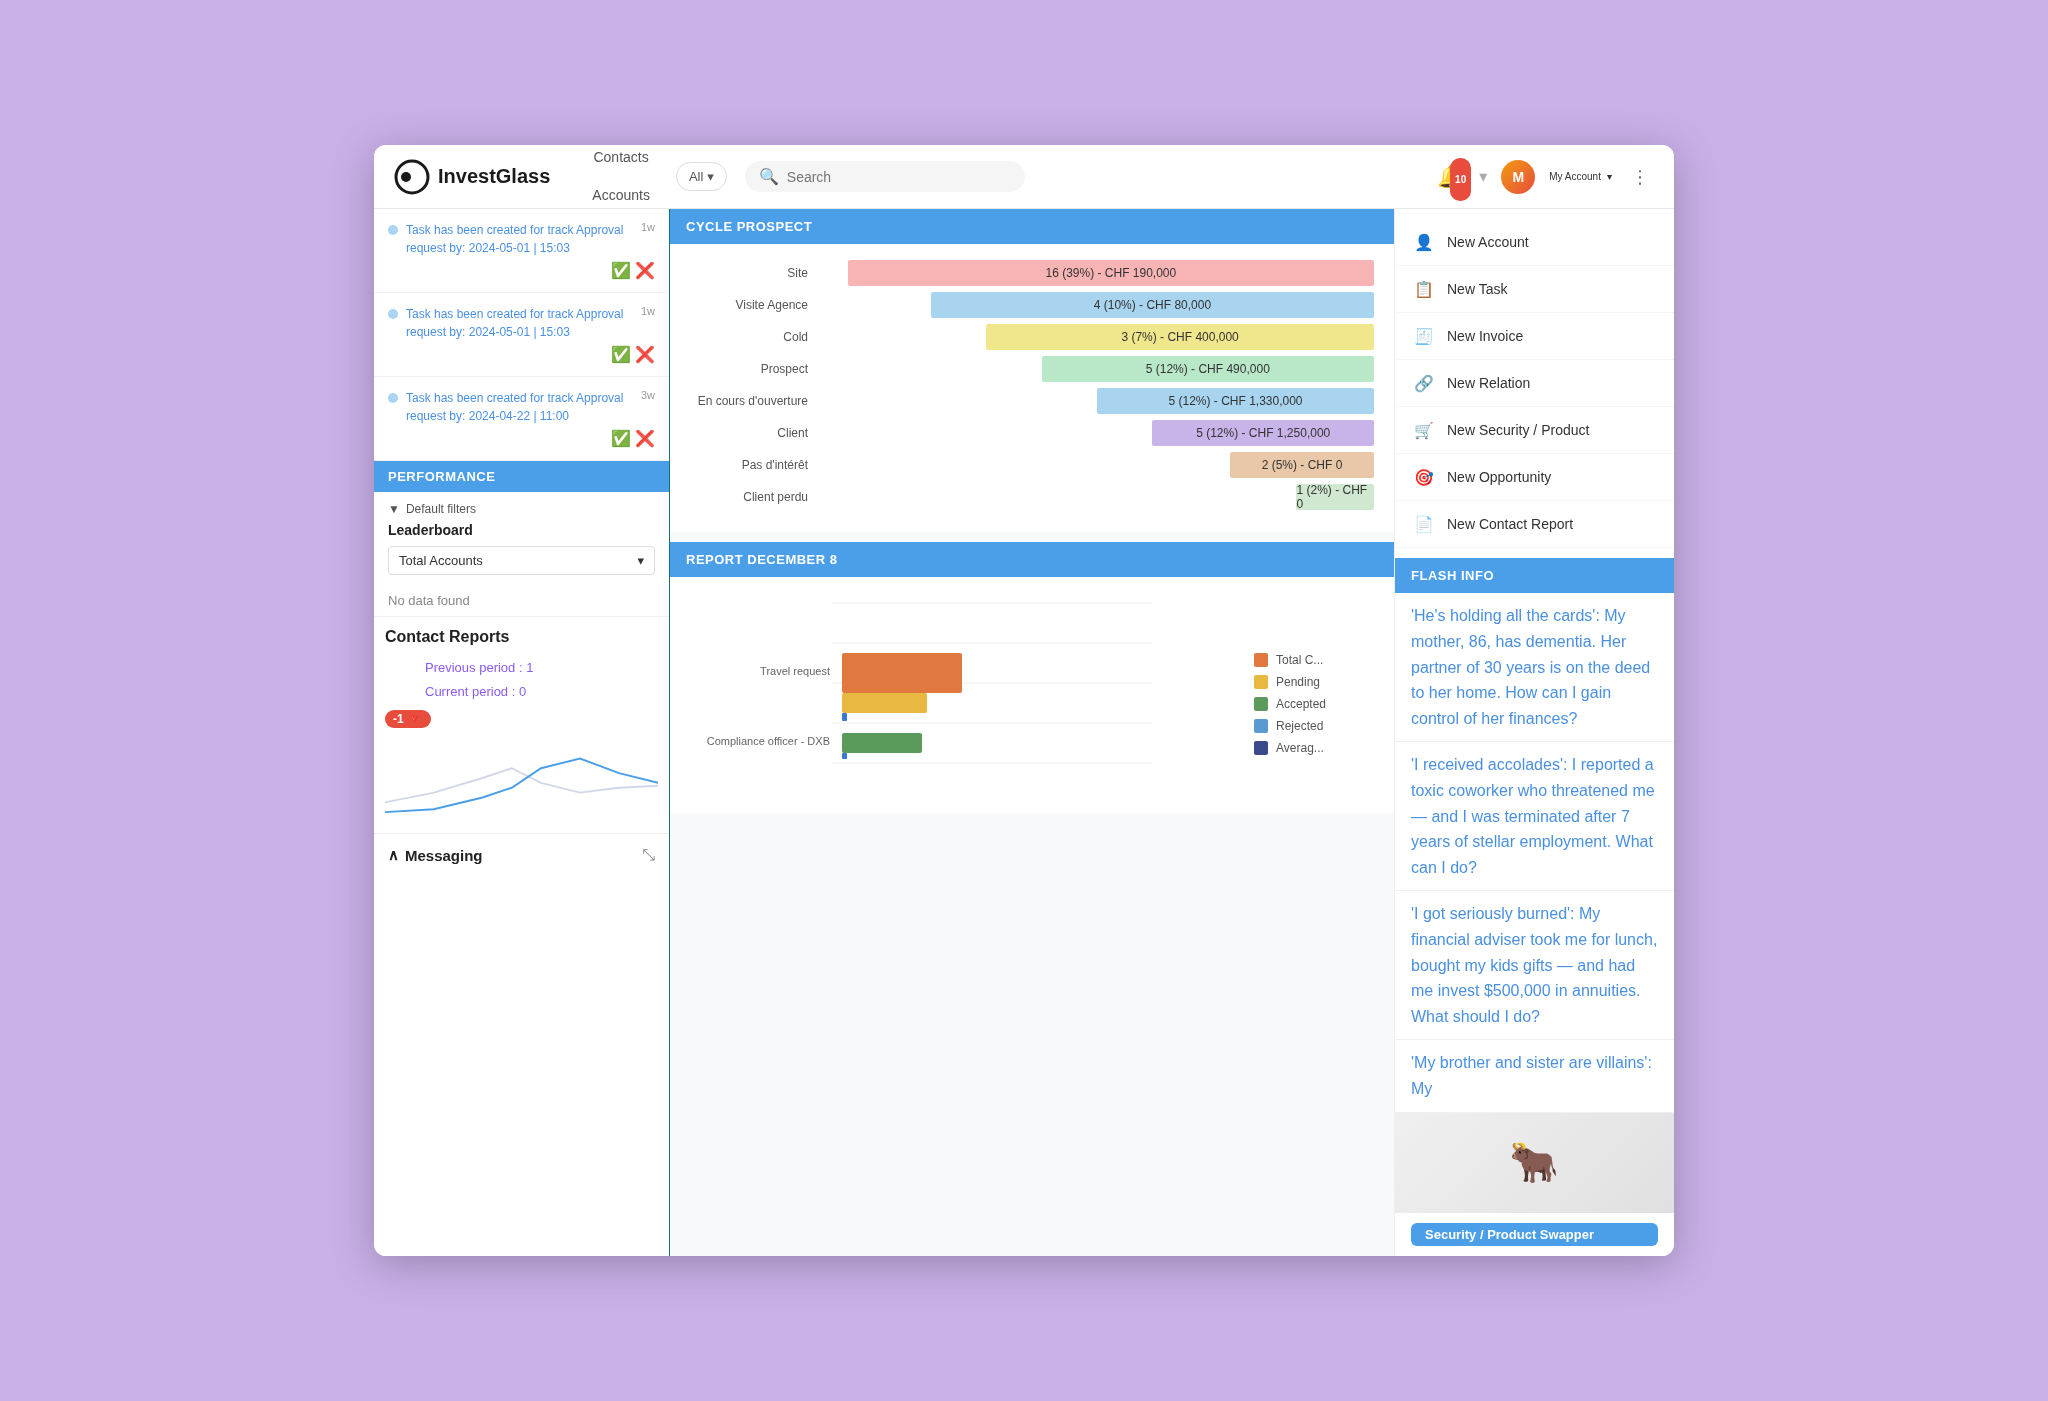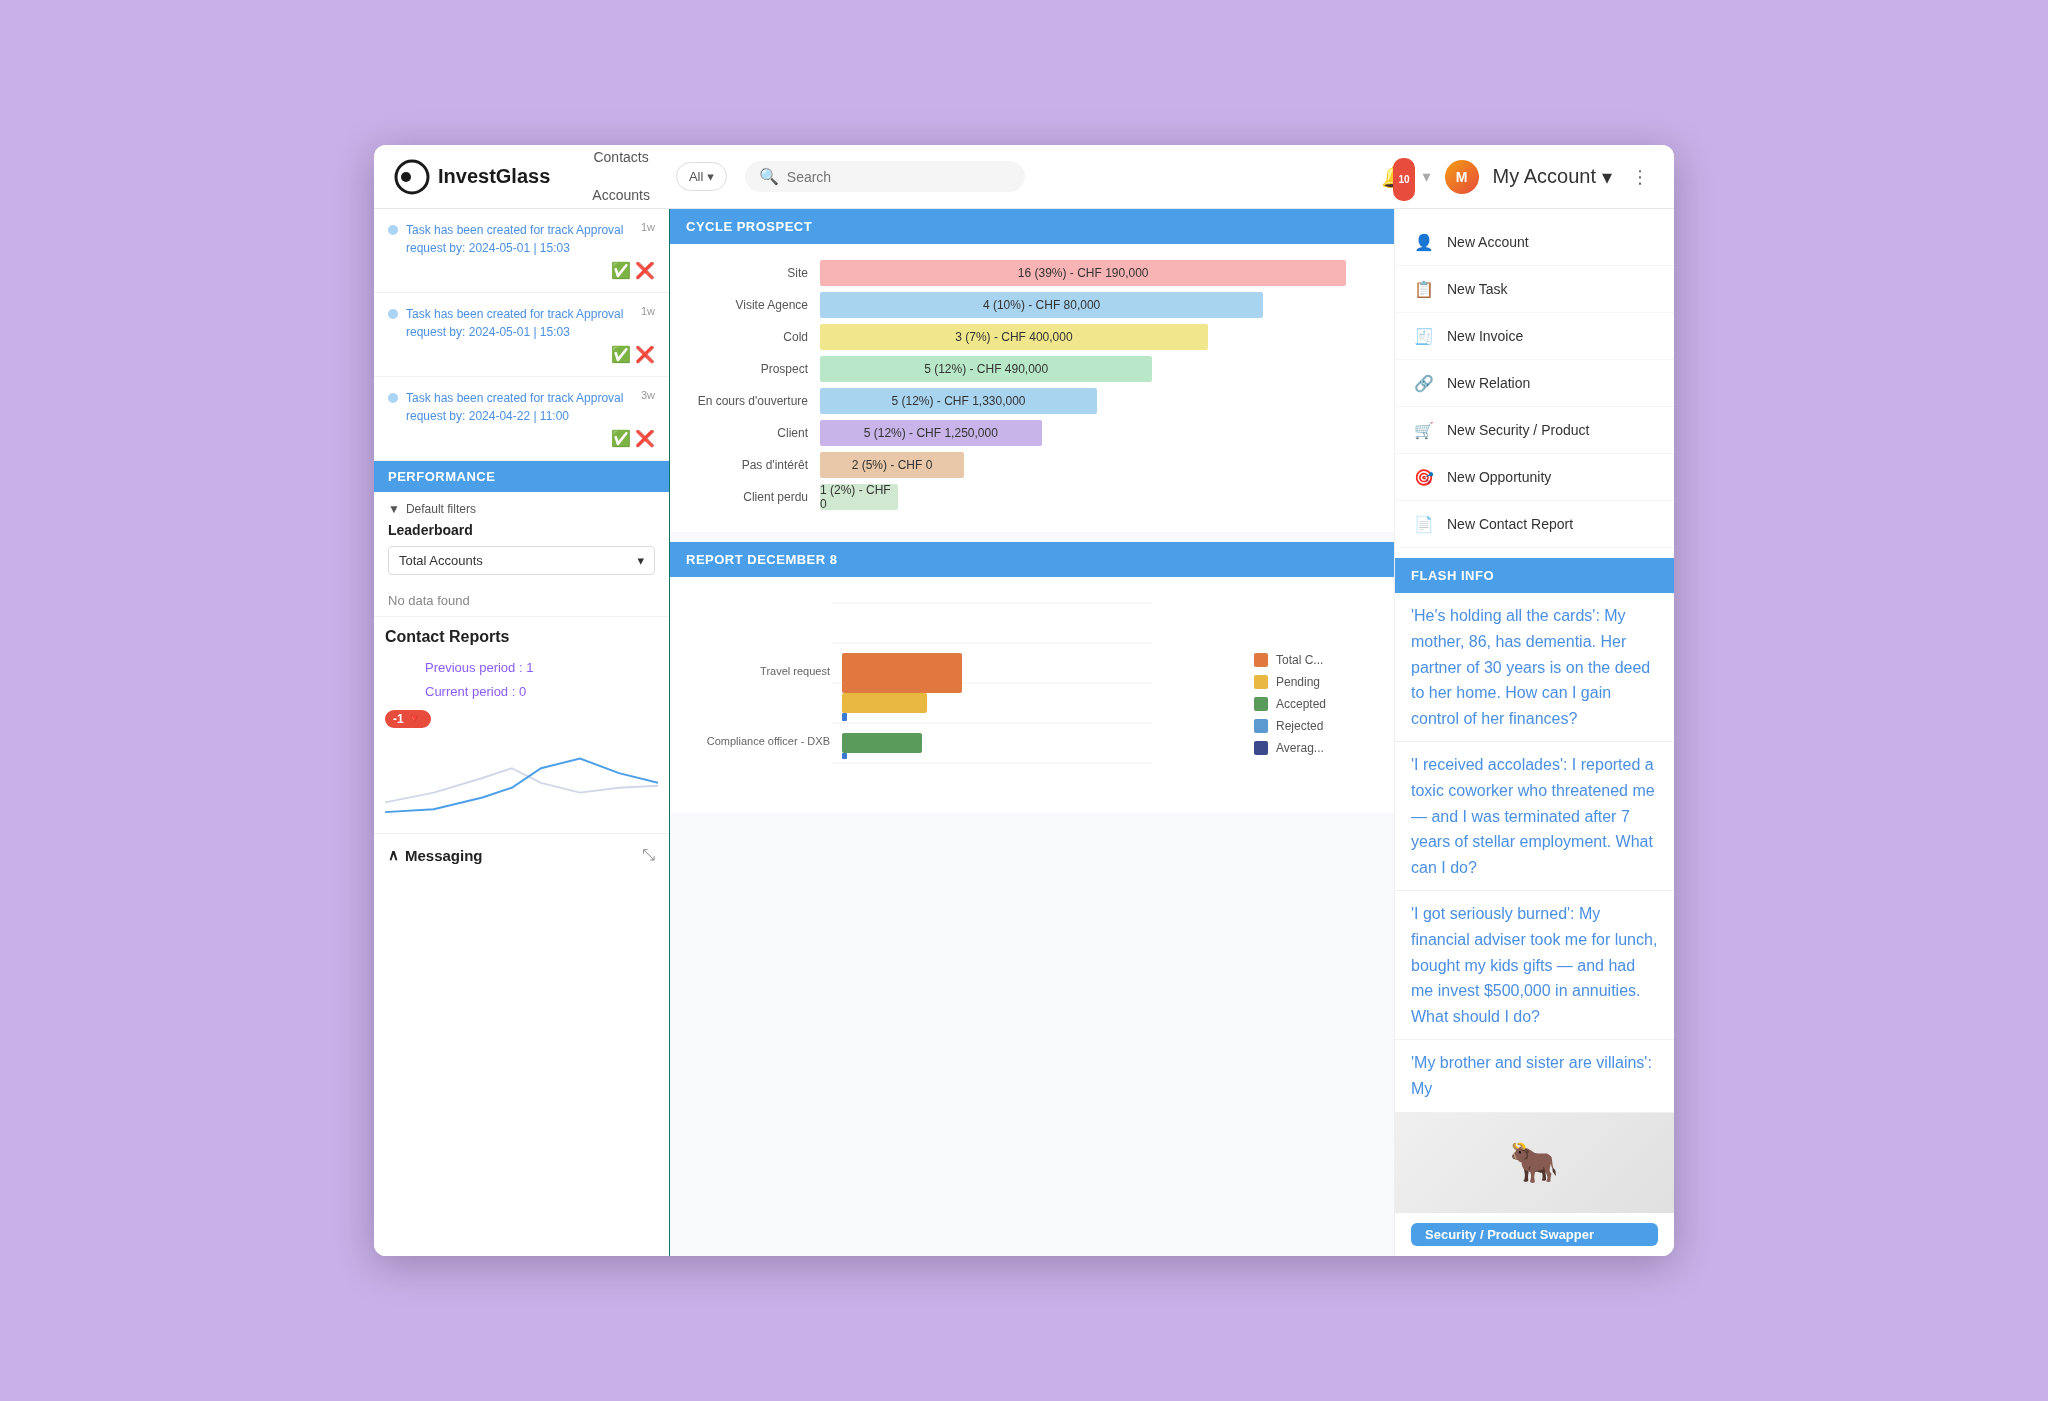--- a/index.html
+++ b/index.html
@@ -128,21 +128,21 @@
       align-items: center;
       justify-content: center;
       color: white;
       font-weight: 600;
       font-size: 14px;
     }
     .my-account {
       display: flex;
       align-items: center;
       gap: 6px;
-      font-size: 20px;
+      font-size: 10px;
       cursor: pointer;
       color: #333;
     }
     .dots-menu {
       width: 28px;
       height: 28px;
       display: flex;
       align-items: center;
       justify-content: center;
       cursor: pointer;
@@ -319,21 +319,21 @@
     .funnel-label {
       width: 130px;
       text-align: right;
       padding-right: 12px;
       color: #555;
       font-size: 12px;
     }
     .funnel-bar-wrap {
       flex: 1;
       display: flex;
-      justify-content: flex-start;
+      justify-content: flex-end;
     }
     .funnel-bar {
       height: 26px;
       display: flex;
       align-items: center;
       justify-content: center;
       font-size: 12px;
       color: #333;
       font-weight: 500;
       border-radius: 2px;

